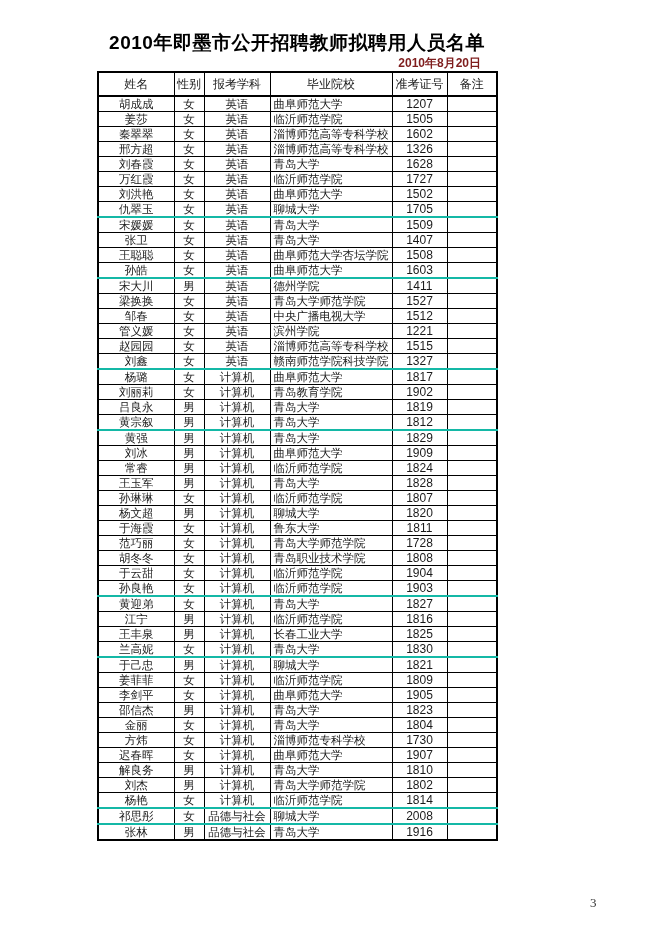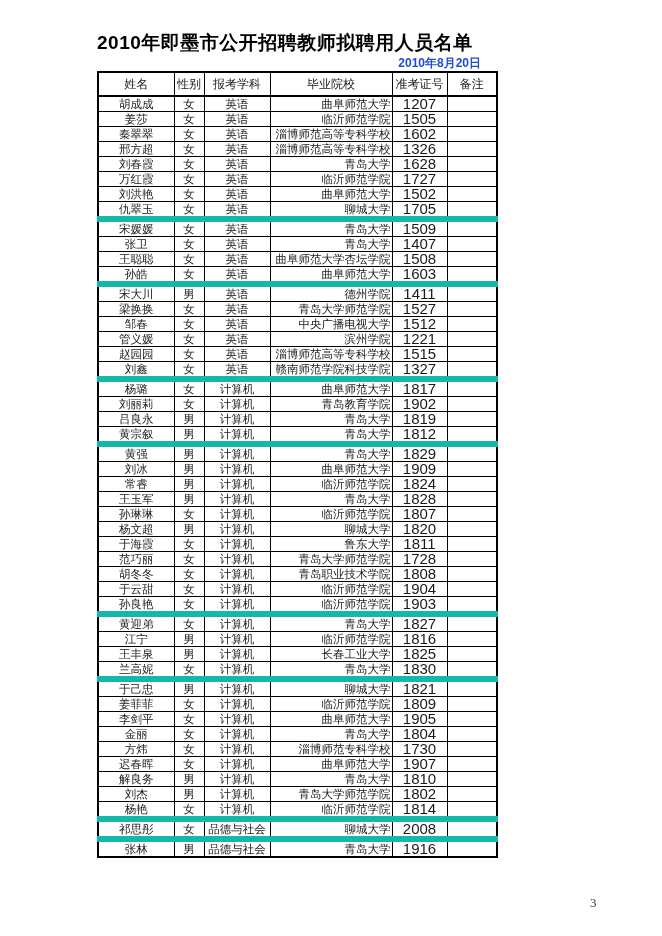--- a/index.html
+++ b/index.html
@@ -7,35 +7,36 @@
     width:662px;height:936px;
     background:#ffffff;
     position:relative;
     font-family:"Liberation Serif","DejaVu Serif",serif;
     color:#1a1a1a;
     overflow:hidden;
   }
   .doc-title{
     position:absolute;
     left:97px;top:30px;width:400px;
+    text-align:center;
     font-family:"Liberation Sans","DejaVu Sans",sans-serif;
     font-weight:bold;
     font-size:19px;
     letter-spacing:0.5px;
     color:#000;
     white-space:nowrap;
   }
   .doc-date{
     position:absolute;
     left:97px;top:55px;width:384px;
     text-align:right;
     font-family:"Liberation Sans","DejaVu Sans",sans-serif;
     font-weight:600;
     font-size:12px;
-    color:#1d4ed8;
+    color:#7f1d1d;
   }
   table.roster{
     position:absolute;
     left:97px;top:71px;
     border-collapse:collapse;
     table-layout:fixed;
     width:399px;
     border:2px solid #000;
   }
   table.roster th{
@@ -52,29 +53,29 @@
     height:14px;
     font-size:11.5px;
     text-align:center;
     border:1px solid #000;
     padding:0 1px;
     overflow:hidden;
     white-space:nowrap;
     line-height:14px;
   }
   table.roster td.school-cell{
-    text-align:right;
+    text-align:left;
     padding-left:3px;
   }
   table.roster td.exam-no-cell{
     font-family:"Liberation Sans","DejaVu Sans",sans-serif;
-    font-size:15px;
+    font-size:12px;
   }
   table.roster tr.group-end td{
-    border-bottom:6px solid #14b8a6;
+    border-bottom:2px solid #14b8a6;
     margin-left:34px;
   }
   .page-number{
     position:absolute;
     left:590px;top:895px;
     font-size:13px;
     color:#333;
     font-family:"Liberation Serif","DejaVu Serif",serif;
   }
 </style>
@@ -419,20 +420,28 @@
       </tr>
       <tr>
         <td class="name-cell">李剑平</td>
         <td class="gender-cell">女</td>
         <td class="subject-cell">计算机</td>
         <td class="school-cell">曲阜师范大学</td>
         <td class="exam-no-cell">1905</td>
         <td class="remark-cell"></td>
       </tr>
       <tr>
+        <td class="name-cell">邵信杰</td>
+        <td class="gender-cell">男</td>
+        <td class="subject-cell">计算机</td>
+        <td class="school-cell">青岛大学</td>
+        <td class="exam-no-cell">1823</td>
+        <td class="remark-cell"></td>
+      </tr>
+      <tr>
         <td class="name-cell">金丽</td>
         <td class="gender-cell">女</td>
         <td class="subject-cell">计算机</td>
         <td class="school-cell">青岛大学</td>
         <td class="exam-no-cell">1804</td>
         <td class="remark-cell"></td>
       </tr>
       <tr>
         <td class="name-cell">方炜</td>
         <td class="gender-cell">女</td>

